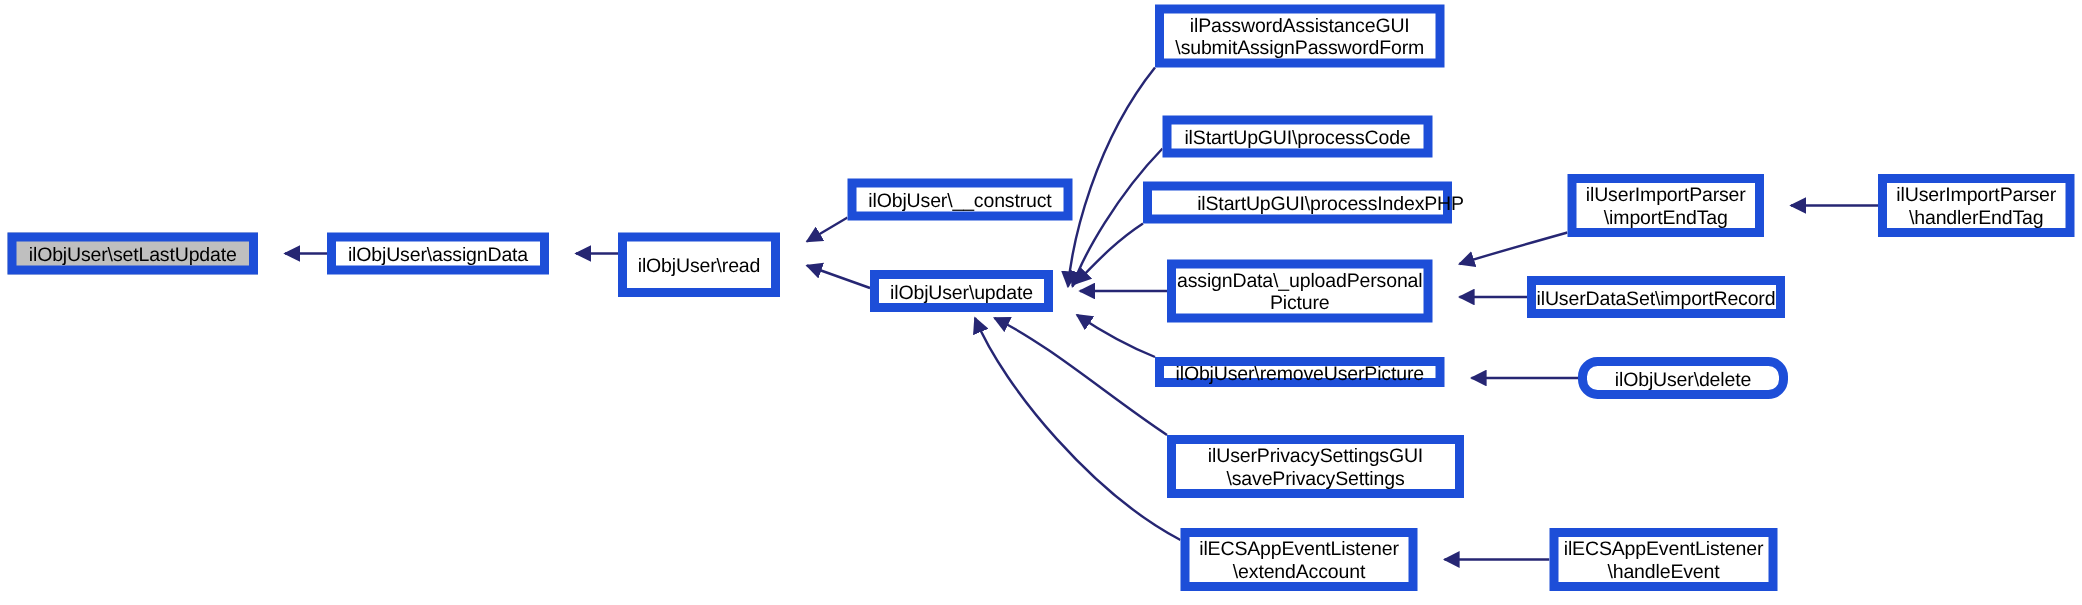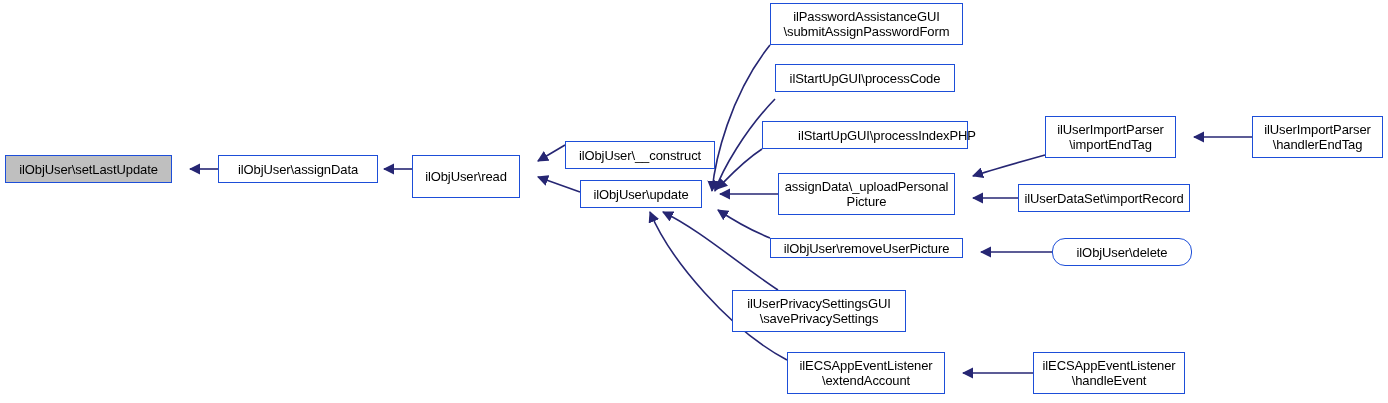--- a/index.html
+++ b/index.html
@@ -19,21 +19,21 @@
     position: absolute;
     left: 0;
     top: 0;
     width: 1388px;
     height: 403px;
     pointer-events: none;
   }
   .node {
     position: absolute;
     box-sizing: border-box;
-    border: 1px solid #1d4ed8;
+    border: 6px solid #1d4ed8;
     background: #ffffff;
     color: #000000;
     font-size: 13px;
     line-height: 15px;
     text-align: center;
     display: flex;
     align-items: center;
     justify-content: center;
     white-space: pre-line;
     letter-spacing: -0.1px;
@@ -67,32 +67,32 @@
         <path d="M 787 360 C 730 330 670 260 650 212" marker-end="url(#arrow)" stroke="#262673"></path>
         <path d="M 1045 155 C 1020 162 985 172 973 176" marker-end="url(#arrow)" stroke="#262673"></path>
         <path d="M 1018 198 L 973 198" marker-end="url(#arrow)" stroke="#262673"></path>
         <path d="M 1052 252 L 981 252" marker-end="url(#arrow)" stroke="#262673"></path>
         <path d="M 1252 137 L 1194 137" marker-end="url(#arrow)" stroke="#262673"></path>
         <path d="M 1033 373 L 963 373" marker-end="url(#arrow)" stroke="#262673"></path>
       </g>
   </svg>
   <div id="nodes">
       <div class="node current" style="left: 5px; top: 155px; width: 167px; height: 28px;">ilObjUser\setLastUpdate</div>
-      <div class="node" style="left: 218px; top: 155px; width: 160px; height: 28px;">ilObjUser\assignData</div>
+      <div class="node" style="left: 218px; top: 155px; width: 148px; height: 28px;">ilObjUser\assignData</div>
       <div class="node" style="left: 412px; top: 155px; width: 108px; height: 43px;">ilObjUser\read</div>
-      <div class="node" style="left: 565px; top: 141px; width: 150px; height: 28px;">ilObjUser\__construct</div>
+      <div class="node" style="left: 565px; top: 119px; width: 150px; height: 28px;">ilObjUser\__construct</div>
       <div class="node" style="left: 580px; top: 180px; width: 122px; height: 28px;">ilObjUser\update</div>
       <div class="node" style="left: 770px; top: 3px; width: 193px; height: 42px;">ilPasswordAssistanceGUI
 \submitAssignPasswordForm</div>
-      <div class="node" style="left: 775px; top: 64px; width: 180px; height: 28px;">ilStartUpGUI\processCode</div>
+      <div class="node" style="left: 775px; top: 77px; width: 180px; height: 28px;">ilStartUpGUI\processCode</div>
       <div class="node" style="left: 762px; top: 121px; width: 206px; height: 28px; padding-left: 44px;">ilStartUpGUI\processIndexPHP</div>
       <div class="node" style="left: 778px; top: 173px; width: 177px; height: 42px;">assignData\_uploadPersonal
 Picture</div>
       <div class="node" style="left: 770px; top: 238px; width: 193px; height: 20px;">ilObjUser\removeUserPicture</div>
-      <div class="node" style="left: 732px; top: 290px; width: 174px; height: 42px; text-align: center;">ilUserPrivacySettingsGUI
+      <div class="node" style="left: 778px; top: 290px; width: 198px; height: 42px; text-align: center;">ilUserPrivacySettingsGUI
 \savePrivacySettings</div>
       <div class="node" style="left: 787px; top: 352px; width: 158px; height: 42px;">ilECSAppEventListener
 \extendAccount</div>
       <div class="node" style="left: 1045px; top: 116px; width: 131px; height: 42px;">ilUserImportParser
 \importEndTag</div>
       <div class="node" style="left: 1018px; top: 184px; width: 172px; height: 28px;">ilUserDataSet\importRecord</div>
       <div class="node" style="left: 1052px; top: 238px; width: 140px; height: 28px; border-radius: 13px;">ilObjUser\delete</div>
       <div class="node" style="left: 1252px; top: 116px; width: 131px; height: 42px;">ilUserImportParser
 \handlerEndTag</div>
       <div class="node" style="left: 1033px; top: 352px; width: 152px; height: 42px;">ilECSAppEventListener

